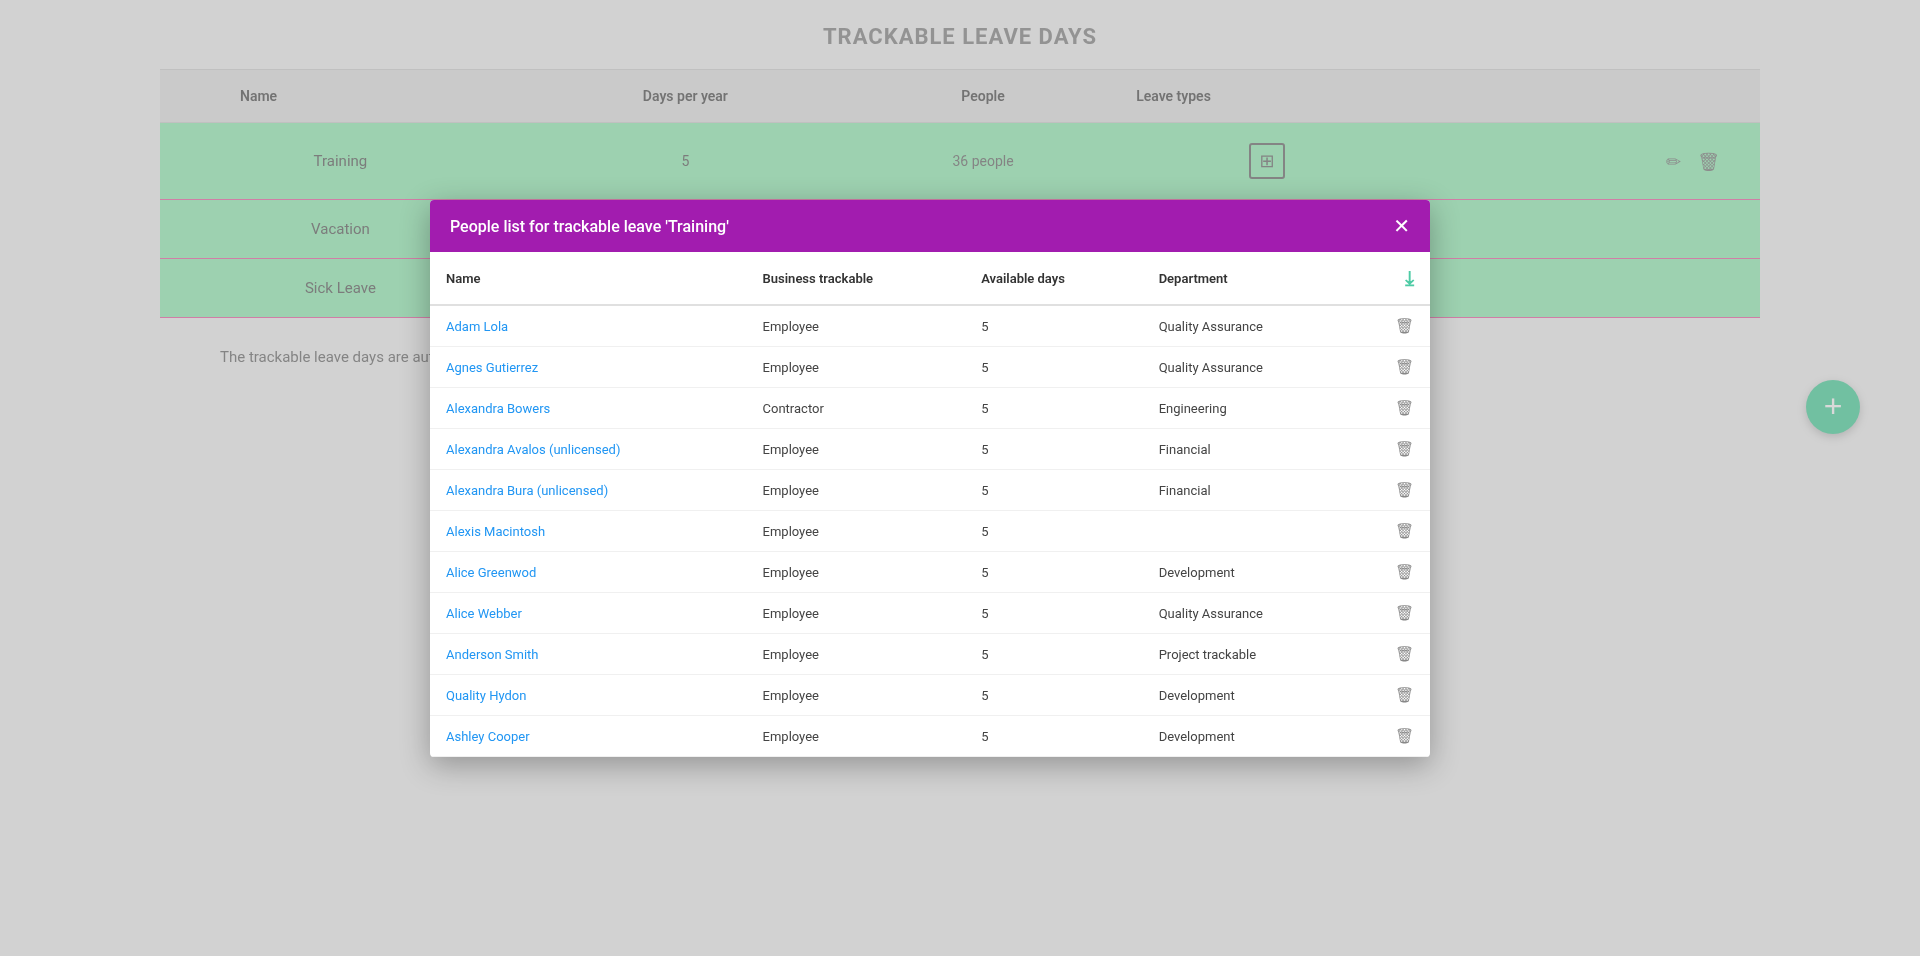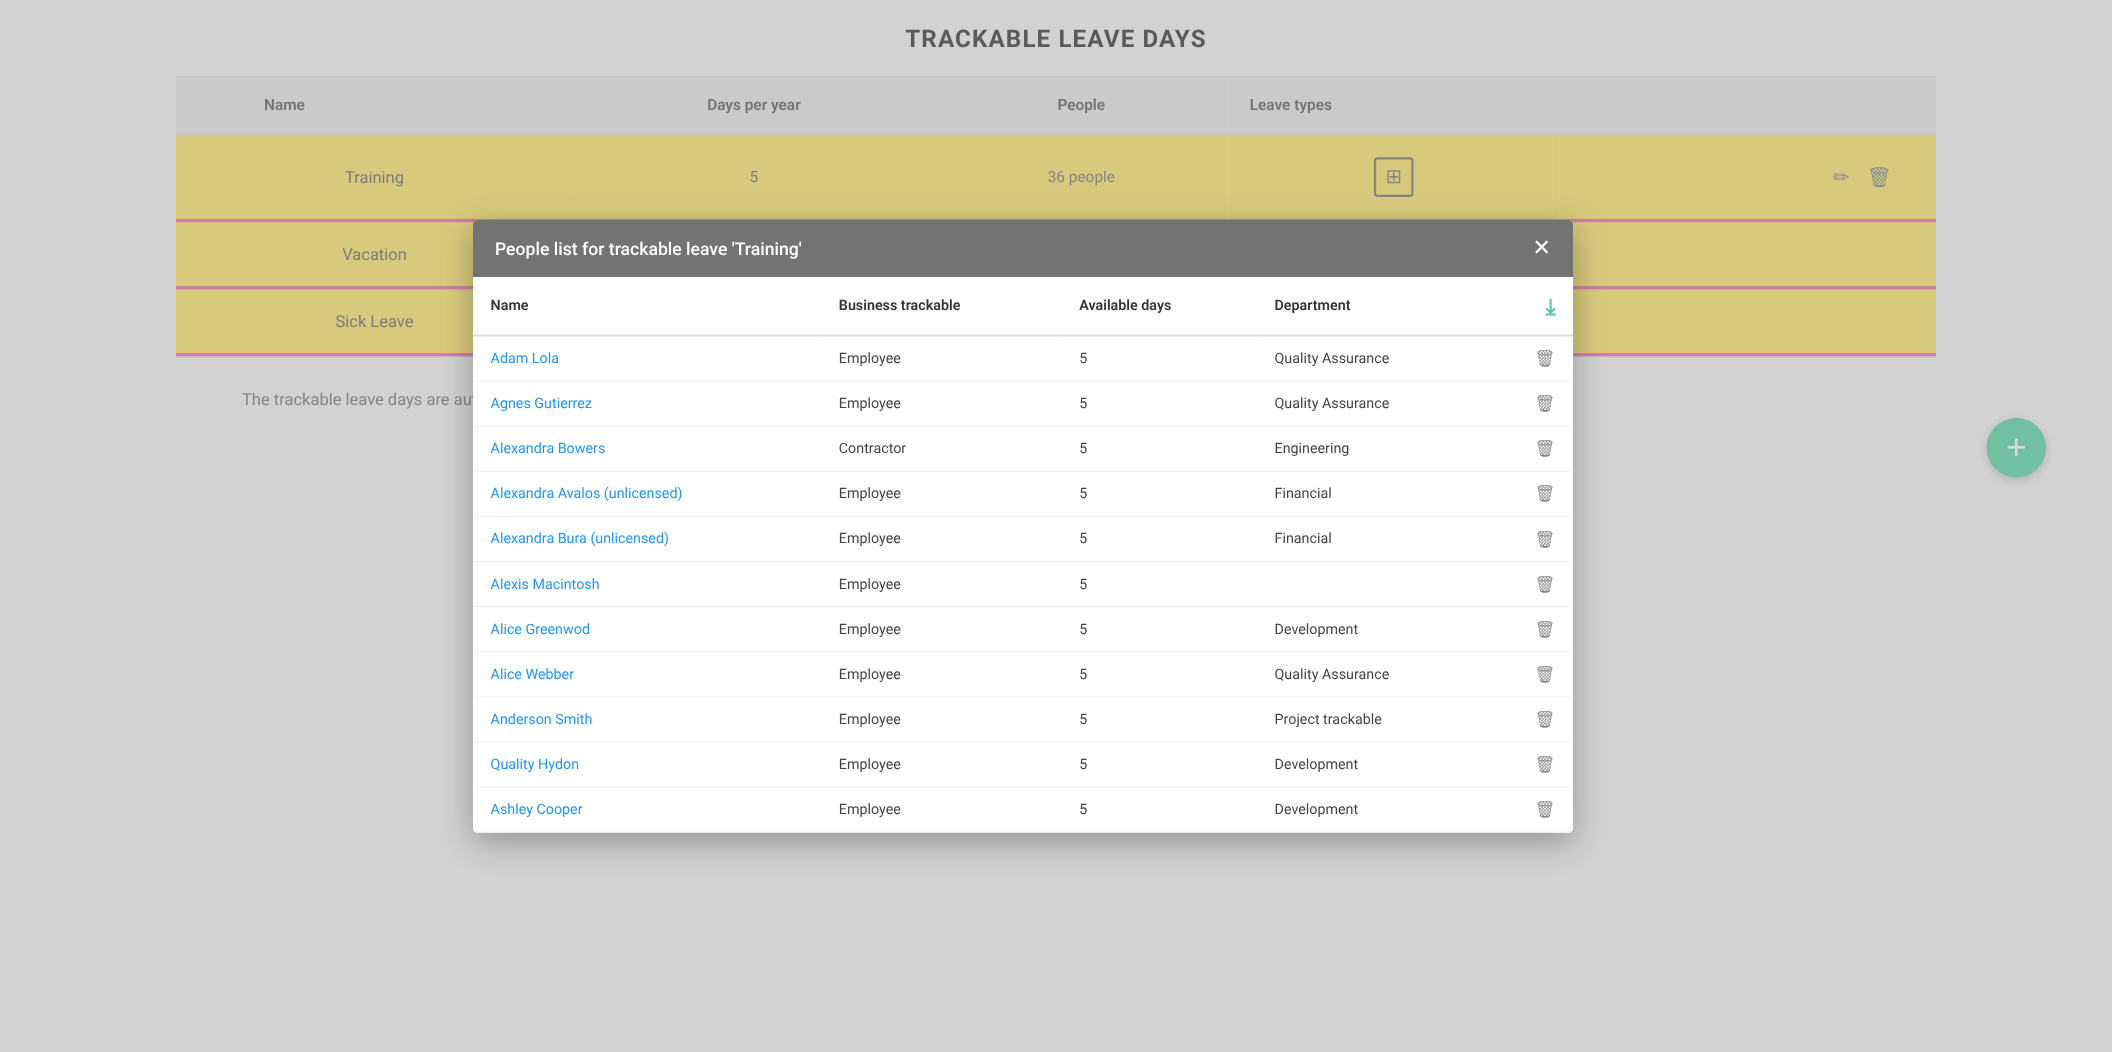--- a/index.html
+++ b/index.html
@@ -19,21 +19,21 @@
       background: #f0f0f0;
       position: relative;
     }
 
     .page-title {
       text-align: center;
       padding: 24px 0 20px;
       font-size: 22px;
       font-weight: 700;
       letter-spacing: 1px;
-      color: #000000;
+      color: #737373;
     }
 
     
     .main-table-wrapper {
       max-width: 1600px;
       margin: 0 auto;
     }
 
     .main-table {
       width: 100%;
@@ -50,22 +50,22 @@
       border-bottom: 1px solid #ccc;
       border-top: 1px solid #ccc;
     }
 
     .main-table thead th:first-child { text-align: left; padding-left: 80px; }
     .main-table thead th.col-days { text-align: center; }
     .main-table thead th.col-people { text-align: center; }
     .main-table thead th.col-leave { text-align: left; }
 
     .main-table tbody tr {
-      border-bottom: 3px solid #ec4899;
-      background: #fde047;
+      border-bottom: 1px solid #ec4899;
+      background: #86efac;
     }
 
     .main-table tbody td {
       padding: 20px;
       font-size: 14px;
       color: #444;
     }
 
     .main-table tbody td.col-name {
       text-align: center;
@@ -132,21 +132,21 @@
       left: 430px;
       width: 1000px;
       background: white;
       border-radius: 4px;
       box-shadow: 0 8px 30px rgba(0,0,0,0.3);
       z-index: 200;
       overflow: hidden;
     }
 
     .modal-header {
-      background: #737373;
+      background: #a21caf;
       padding: 16px 20px;
       display: flex;
       align-items: center;
       justify-content: space-between;
     }
 
     .modal-header-title {
       color: white;
       font-size: 16px;
       font-weight: 500;

